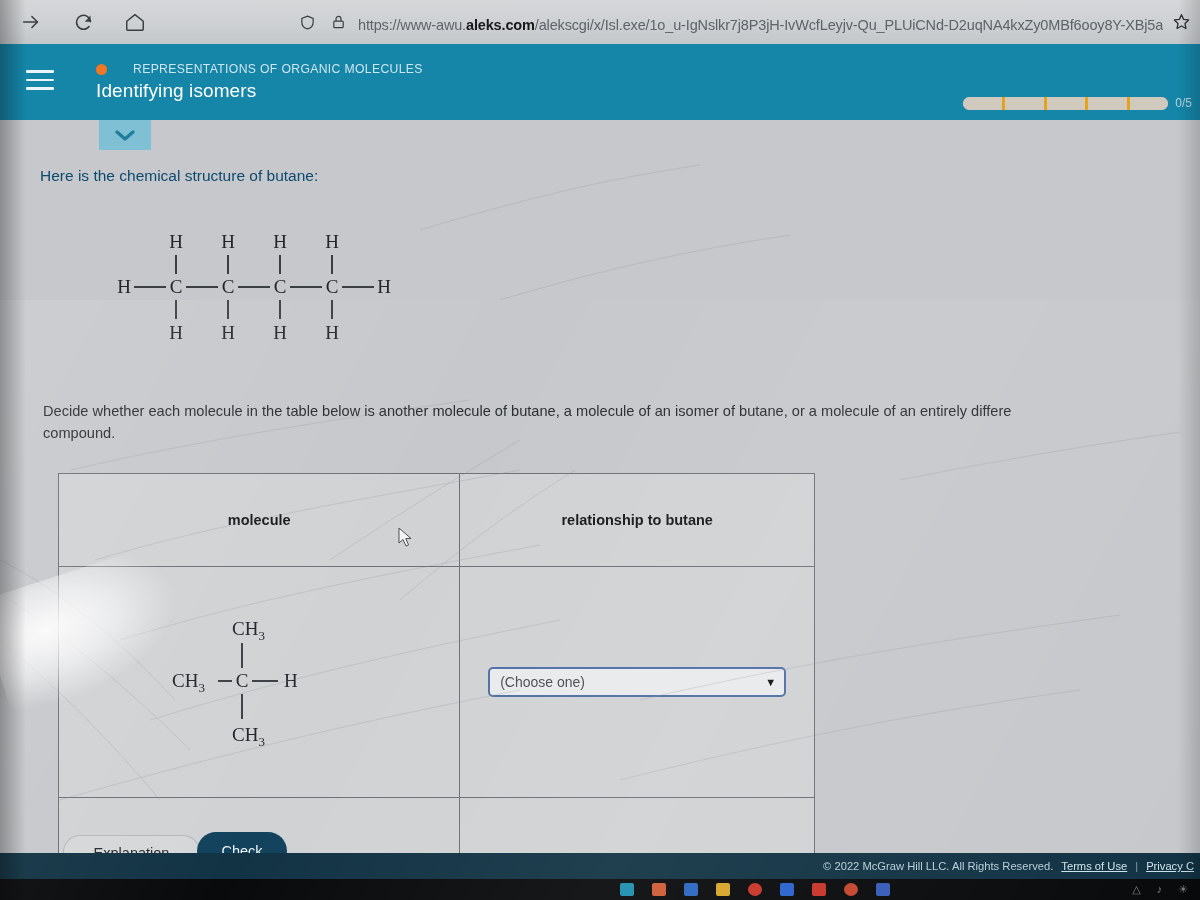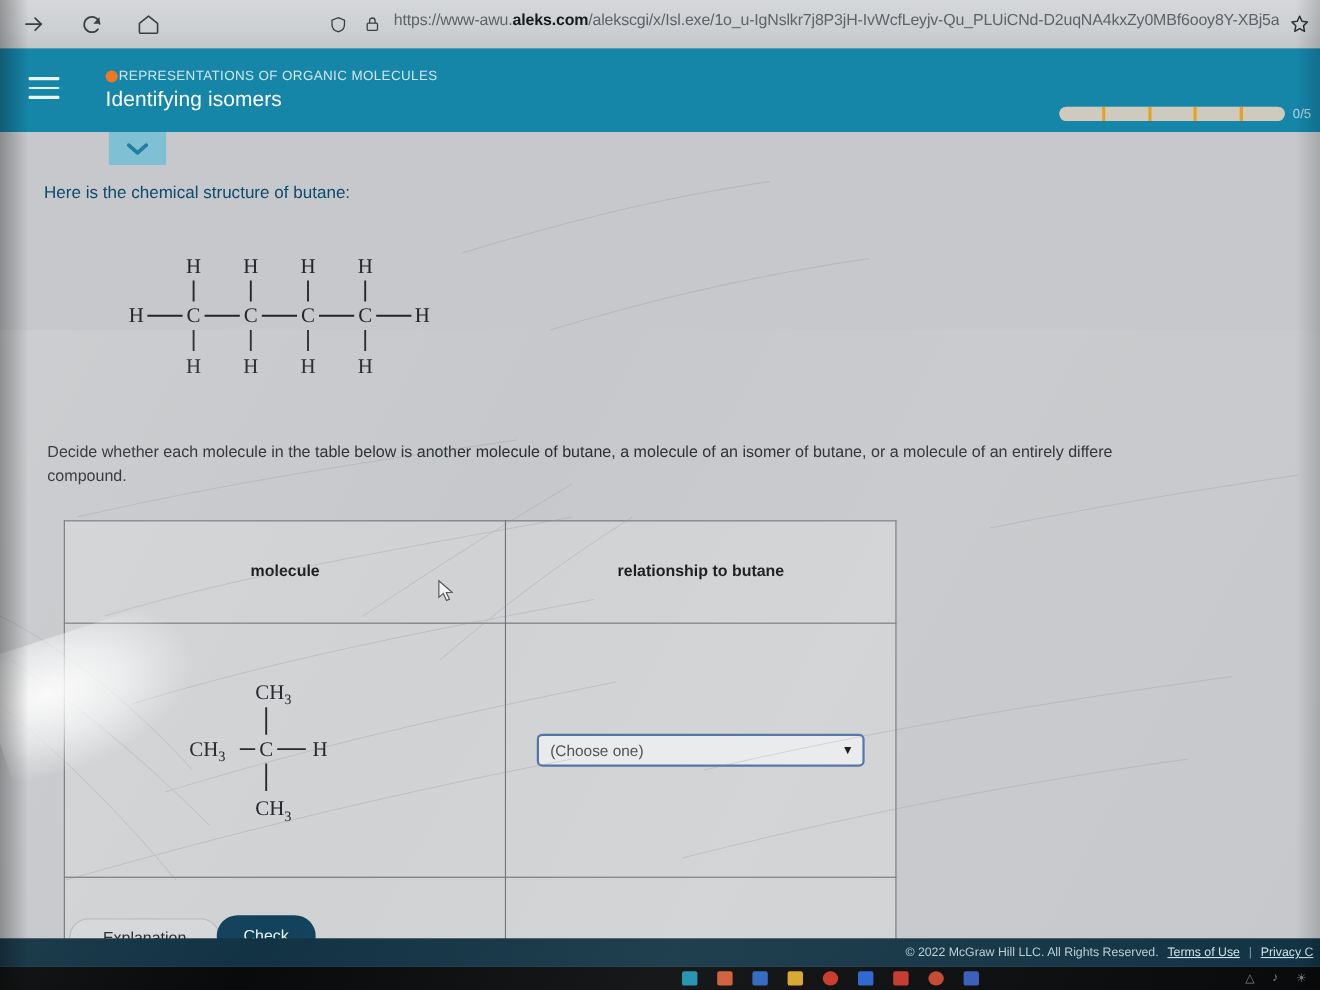--- a/index.html
+++ b/index.html
@@ -42,21 +42,21 @@
   }
   .nav-icon {
     width: 22px; height: 22px;
     color: #3b3f42;
     display: flex; align-items: center; justify-content: center;
   }
   .nav-icon svg { display: block; }
 
   .url-wrap {
     display: flex;
-    align-items: flex-start;
+    align-items: flex-end;
     margin-left: 150px;
     gap: 9px;
     flex: 1;
     min-width: 0;
   }
   .url-text {
     font-size: 14.5px;
     color: #2e3134;
     white-space: nowrap;
     overflow: hidden;
@@ -87,21 +87,21 @@
     height: 2.5px;
     background: #eaf4f8;
     margin-bottom: 6px;
     border-radius: 1px;
   }
   .hdr-topic {
     position: absolute;
     left: 96px; top: 18px;
     display: flex;
     align-items: center;
-    gap: 1px;
+    gap: 26px;
   }
   .topic-dot {
     width: 11px; height: 11px;
     border-radius: 50%;
     background: #ef7622;
     display: inline-block;
   }
   .topic-label {
     font-size: 12.2px;
     color: #cfe6ef;

